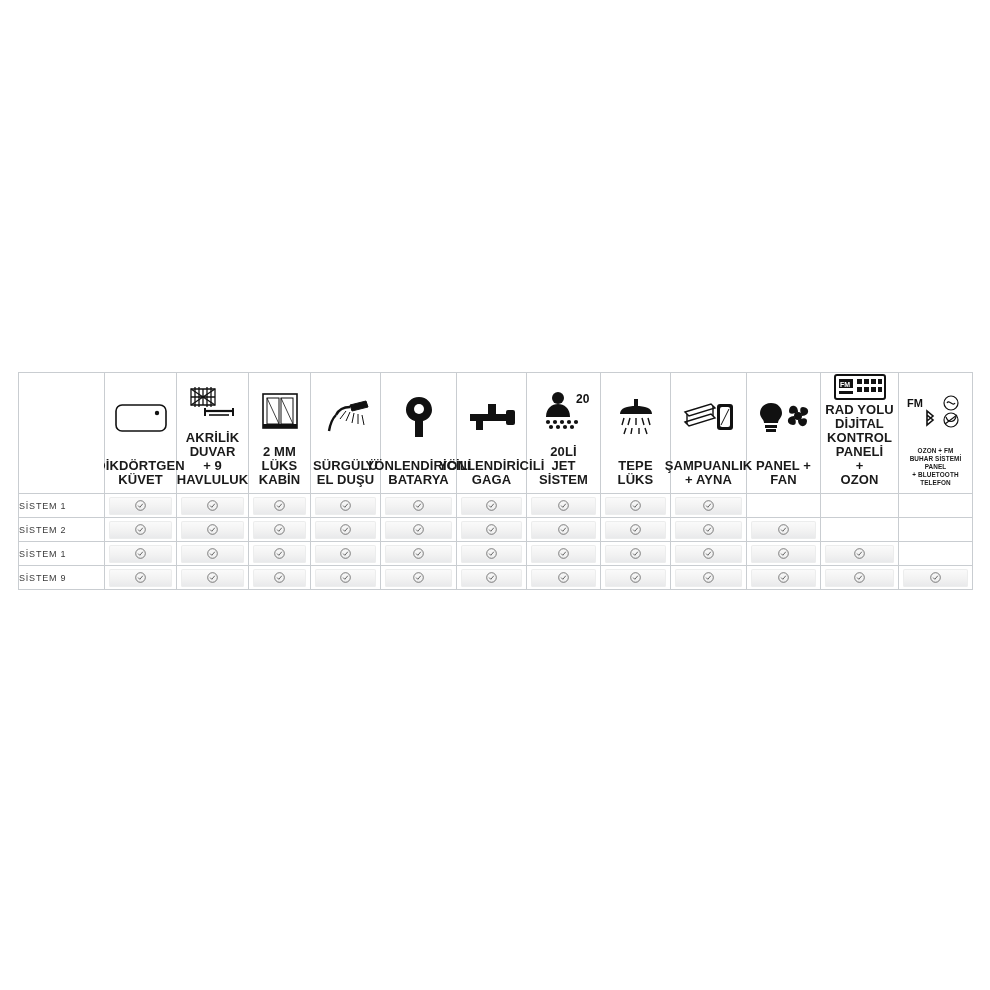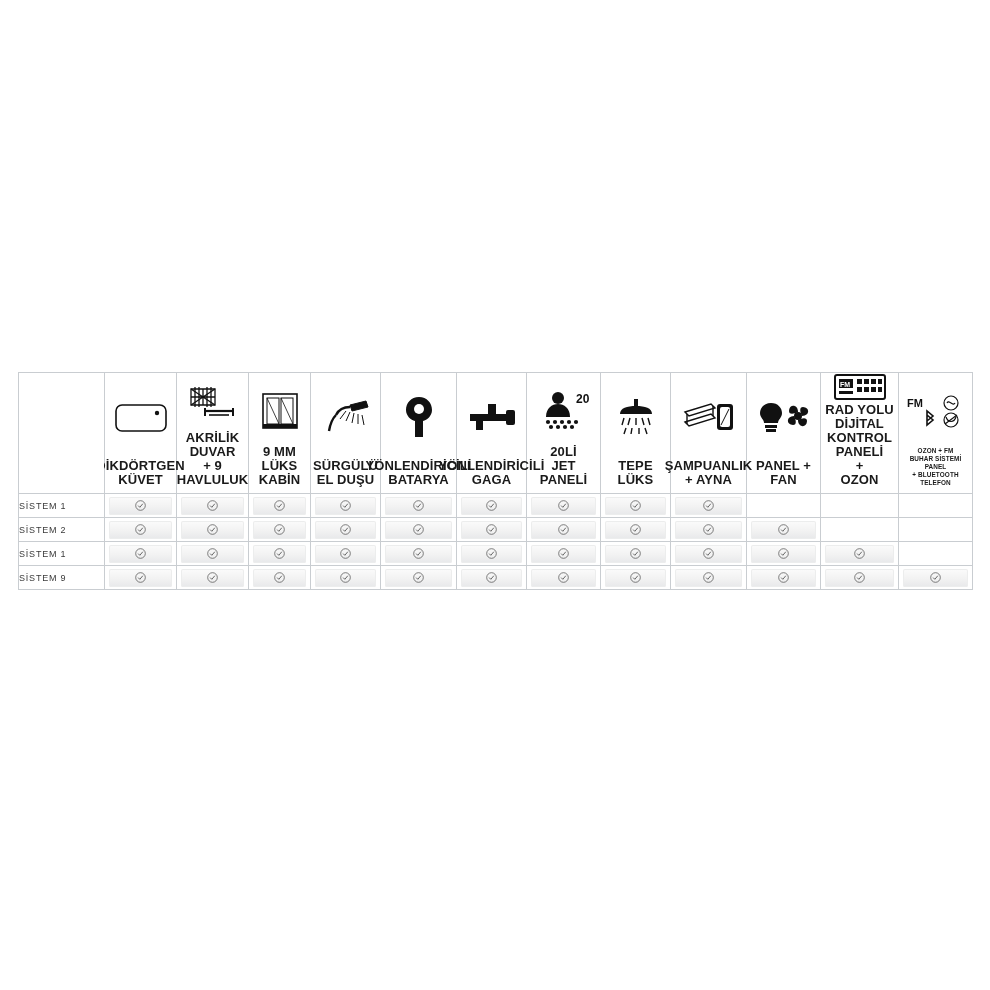--- a/index.html
+++ b/index.html
@@ -179,21 +179,21 @@
           <div class="head-inner">
             <div class="head-icon">
               <svg width="44" height="40" viewBox="0 0 44 40">
                 <rect x="5" y="3" width="34" height="34" fill="none" stroke="#111" stroke-width="1.6"></rect>
                 <rect x="9" y="7" width="12" height="26" fill="none" stroke="#111" stroke-width="1"></rect>
                 <rect x="23" y="7" width="12" height="26" fill="none" stroke="#111" stroke-width="1"></rect>
                 <path d="M9 7 L21 33 M23 7 L35 33" stroke="#111" stroke-width=".8" fill="none"></path>
                 <rect x="5" y="33" width="34" height="4" fill="#111"></rect>
               </svg>
             </div>
-            <div class="head-text">9 MM LÜKS
+            <div class="head-text">2 MM LÜKS
 KABİN</div>
           </div>
         </td>
 
         <td>
           <div class="head-inner">
             <div class="head-icon">
               <svg width="52" height="38" viewBox="0 0 52 38">
                 <g stroke="#111" fill="#111">
                   <path d="M30 6 L46 2 L48 8 L32 12 Z"></path>
@@ -252,21 +252,21 @@
                     <circle cx="33" cy="31" r="2.1"></circle>
                   <circle cx="40" cy="31" r="2.1"></circle>
                   <circle cx="15" cy="36" r="2.1"></circle>
                     <circle cx="22" cy="36" r="2.1"></circle>
                   <circle cx="29" cy="36" r="2.1"></circle>
                     <circle cx="36" cy="36" r="2.1"></circle>
                 </g>
               </svg>
             </div>
             <div class="head-text">20Lİ
-JET PANELİ</div>
+JET SİSTEM</div>
           </div>
         </td>
 
         <td>
           <div class="head-inner">
             <div class="head-icon">
               <svg width="48" height="40" viewBox="0 0 48 40">
                 <rect x="22" y="1" width="4" height="7" fill="#111"></rect>
                 <path d="M8 16 C8 10 15 8 24 8 C33 8 40 10 40 16 Z" fill="#111"></path>
                 <g stroke="#111" stroke-width="1.4">

